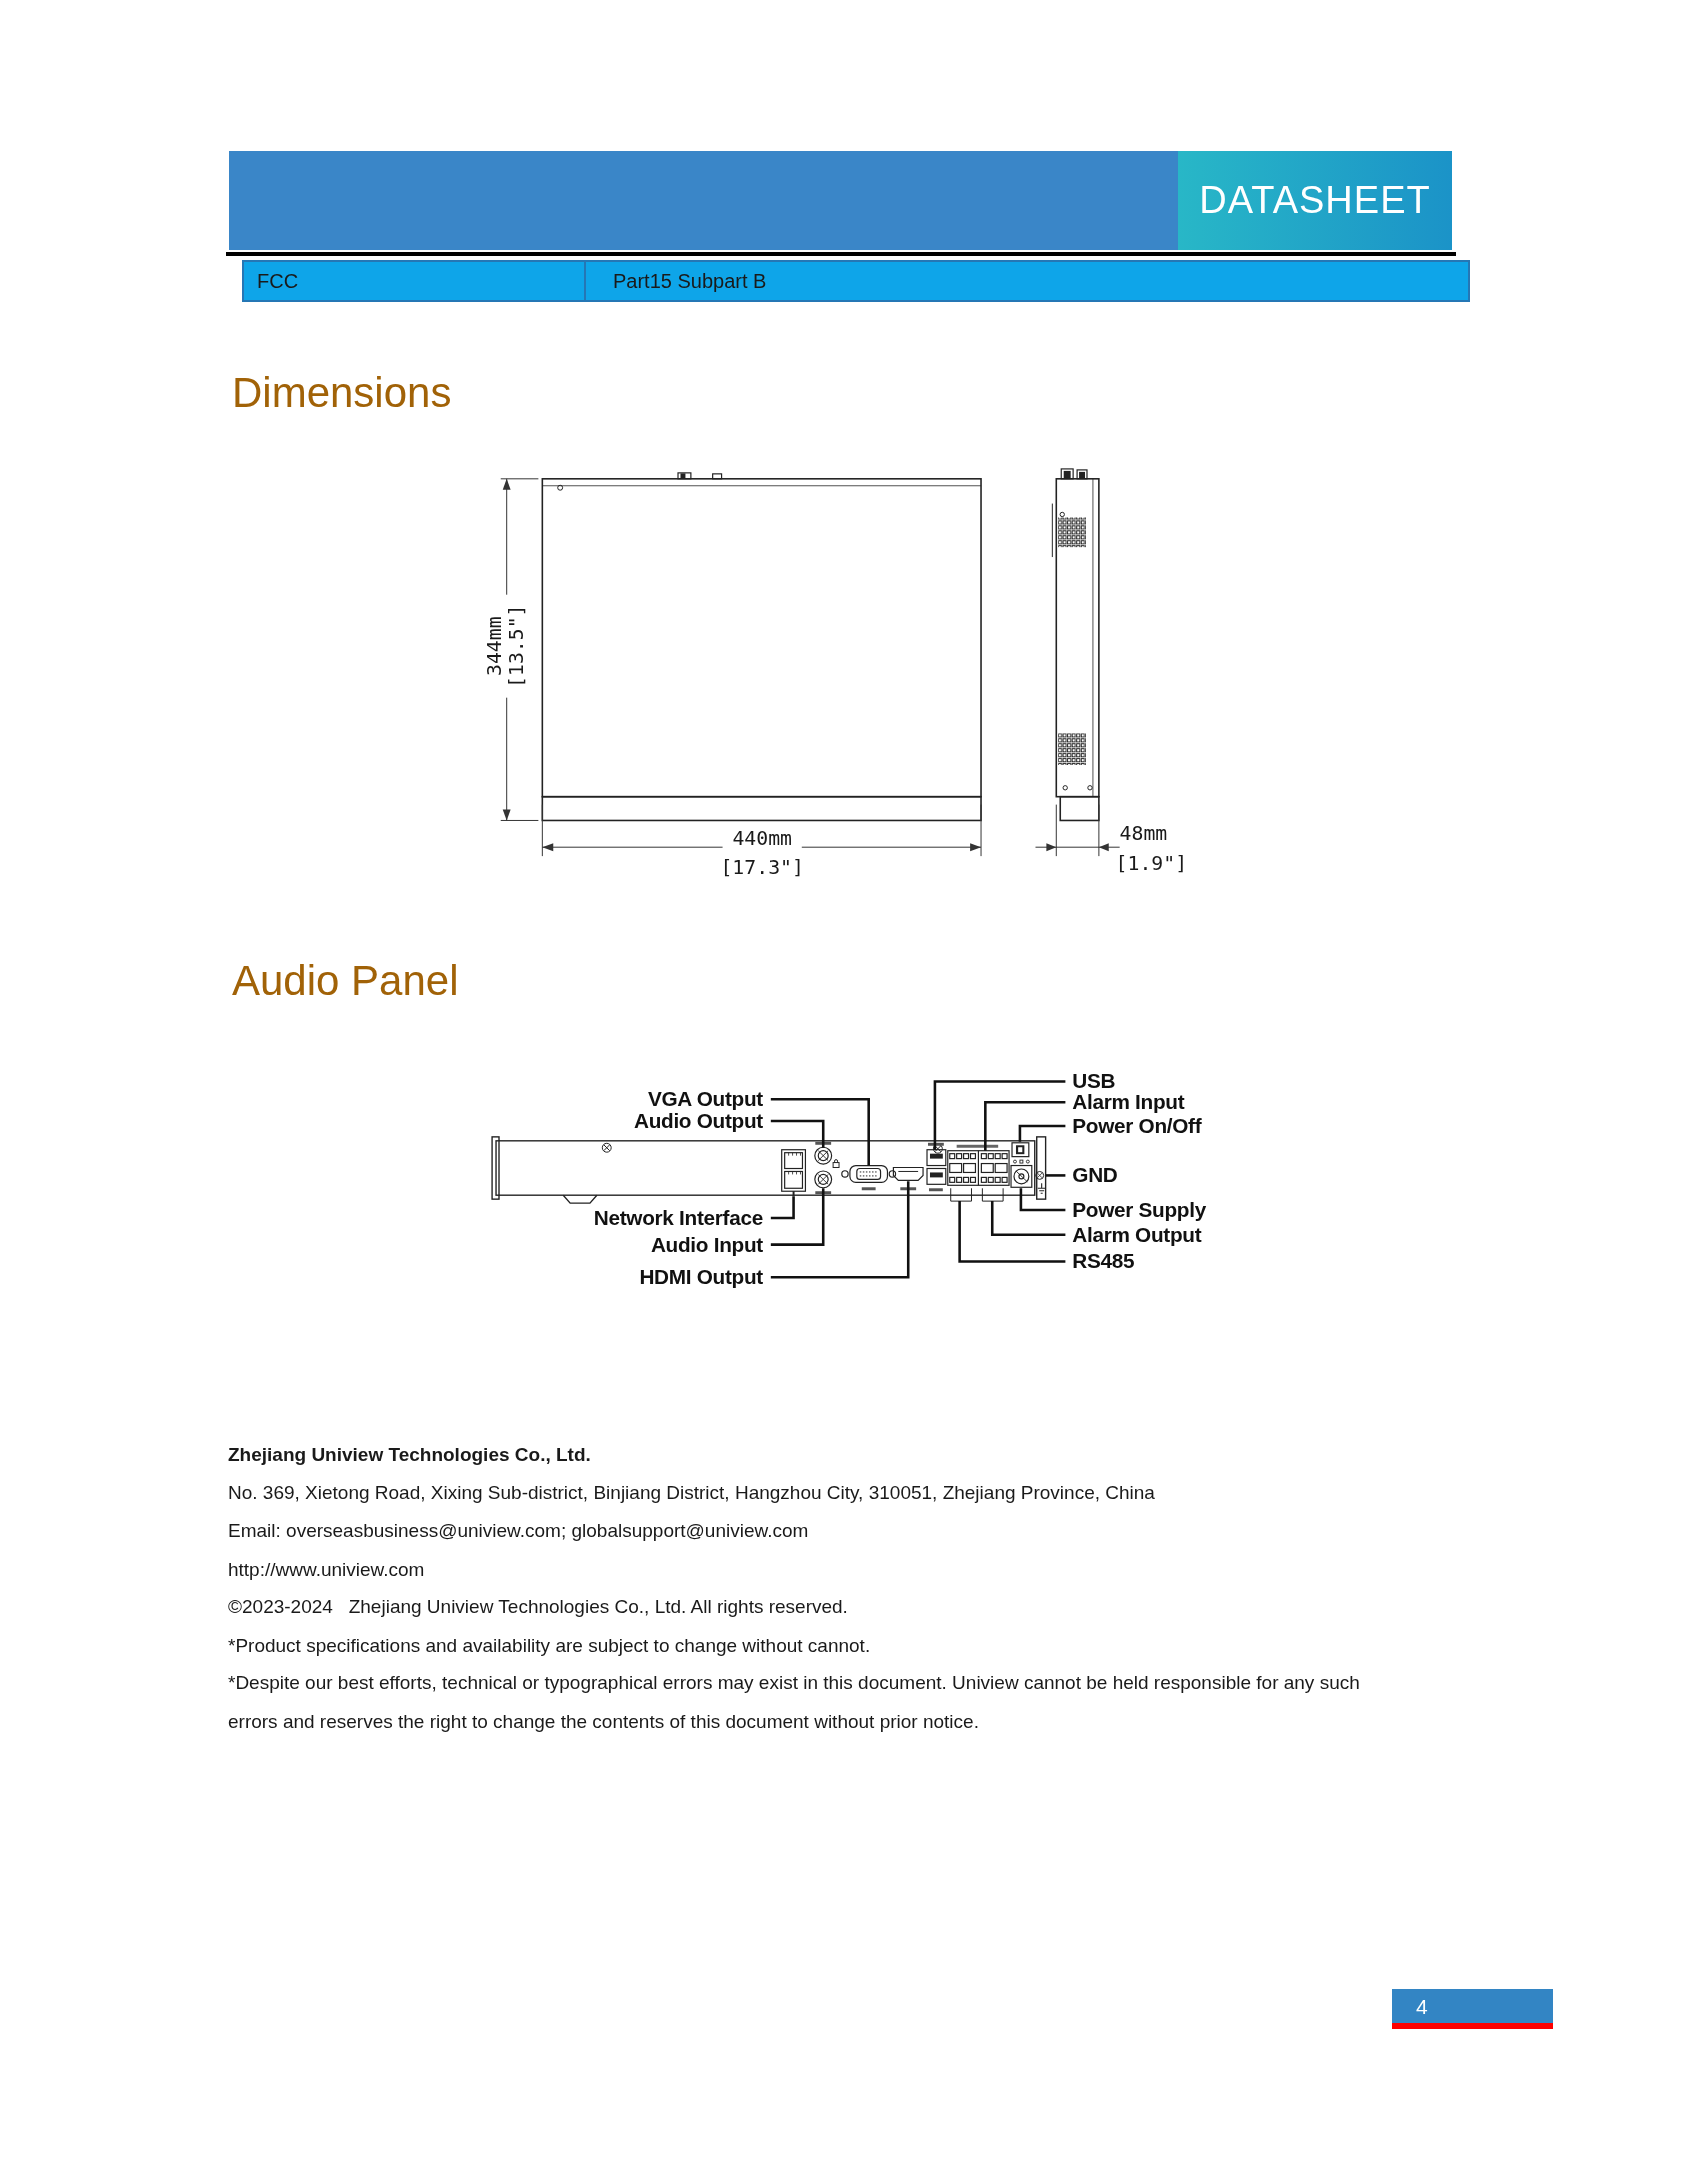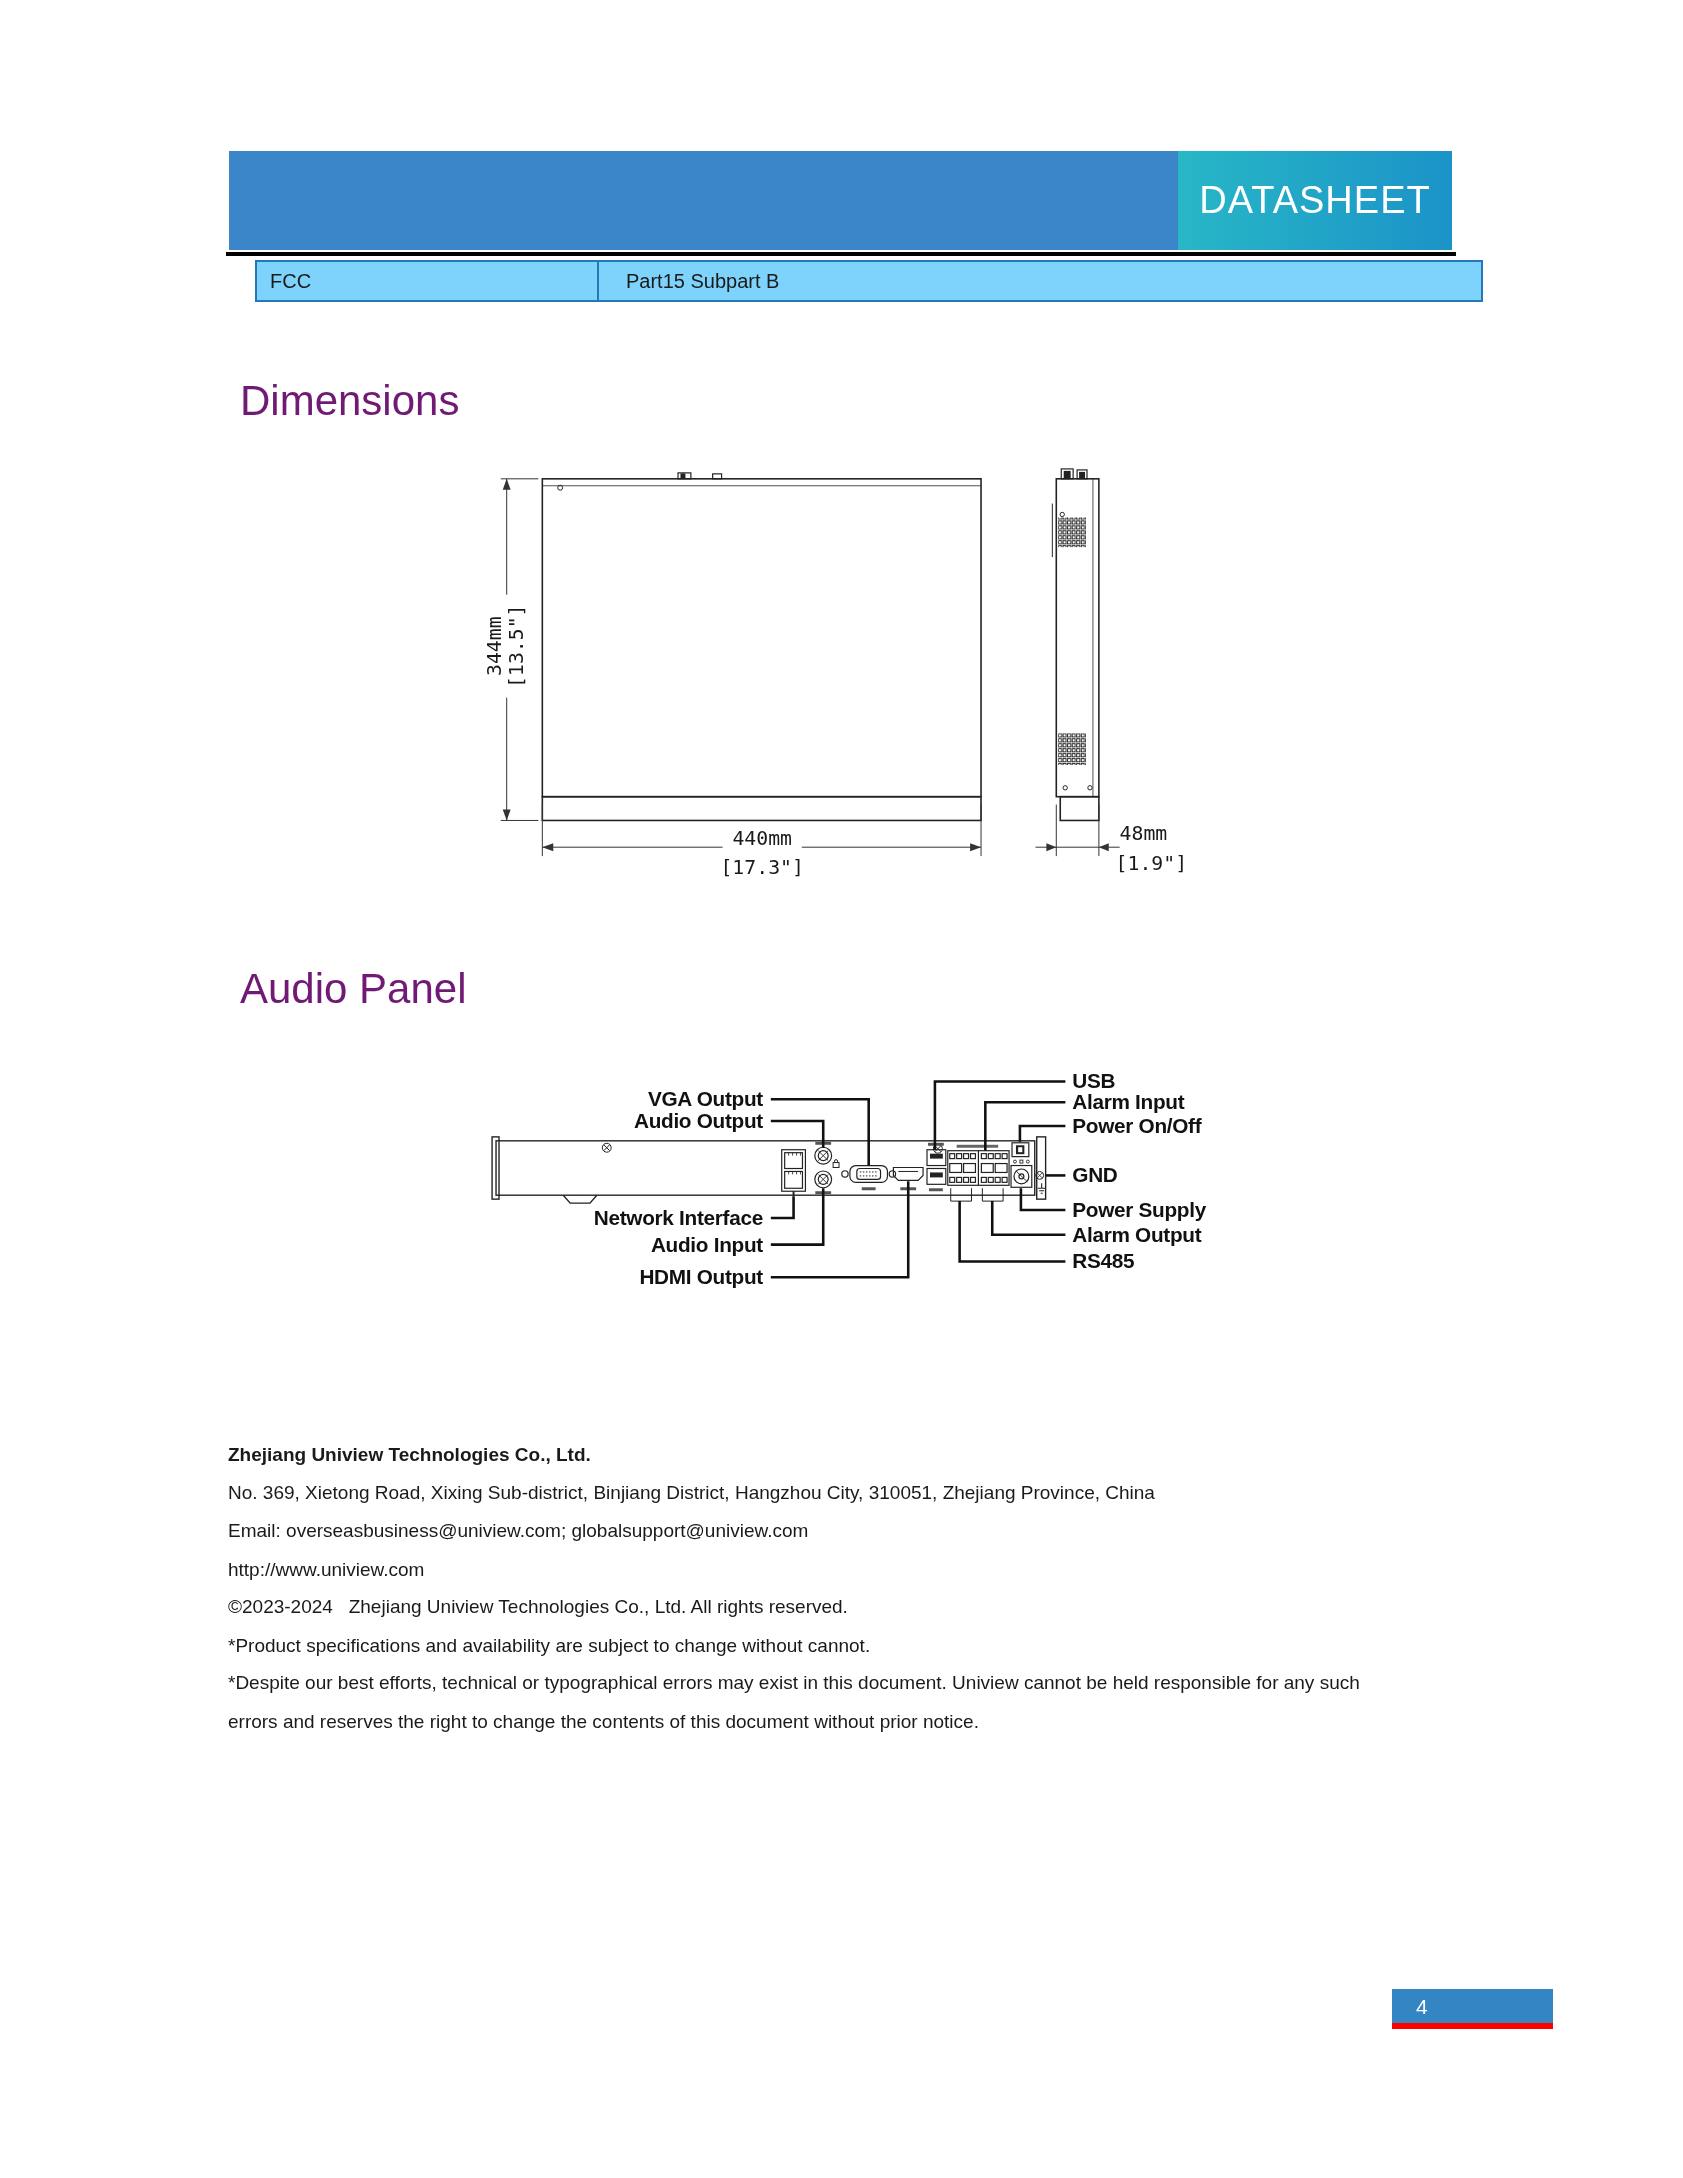--- a/index.html
+++ b/index.html
@@ -9,29 +9,29 @@
   
   .banner{position:absolute;left:229px;top:151px;width:949px;height:99px;background:#3a86c8;}
   .logo-svg{position:absolute;left:243px;top:163px;}
   .datasheet-box{position:absolute;left:1178px;top:151px;width:274px;height:99px;
                  background:linear-gradient(90deg,#28b7c7,#1b93c8);
                  display:flex;align-items:center;justify-content:center;}
   .datasheet-box span{color:#fff;font-size:38px;font-weight:400;letter-spacing:1px;}
   .header-rule{position:absolute;left:226px;top:252px;width:1230px;height:4px;background:#000;}
 
   
-  .spec-table{position:absolute;left:255px;top:260px;width:1228px;height:42px;
-              border:2px solid #2577b5;display:flex;box-sizing:border-box;background:#7dd3fc;}
+  .spec-table{position:absolute;left:242px;top:260px;width:1228px;height:42px;
+              border:2px solid #2577b5;display:flex;box-sizing:border-box;background:#0ea5e9;}
   .spec-cell{display:flex;align-items:center;font-size:20px;color:#1a1a1a;box-sizing:border-box;}
   .spec-cell.key{width:342px;border-right:2px solid #2577b5;padding-left:13px;}
   .spec-cell.value{flex:1;padding-left:27px;}
 
   
-  .section-heading{position:absolute;left:228px;margin:12px;font-size:42px;font-weight:400;
-                   color:#701a75;line-height:1;}
+  .section-heading{position:absolute;left:228px;margin:4px;font-size:42px;font-weight:400;
+                   color:#a16207;line-height:1;}
   .h-dimensions{top:368px;}
   .h-rearpanel{top:956px;}
 
   
   .dims-svg{position:absolute;left:475px;top:446px;}
   .rear-svg{position:absolute;left:446px;top:1040px;}
   .cad{font-family:"DejaVu Sans Mono",monospace;font-size:20px;fill:#1a1a1a;}
   .callout-label{font-family:"Liberation Sans",sans-serif;font-size:21px;font-weight:700;
                  fill:#111;letter-spacing:-0.3px;}
 

